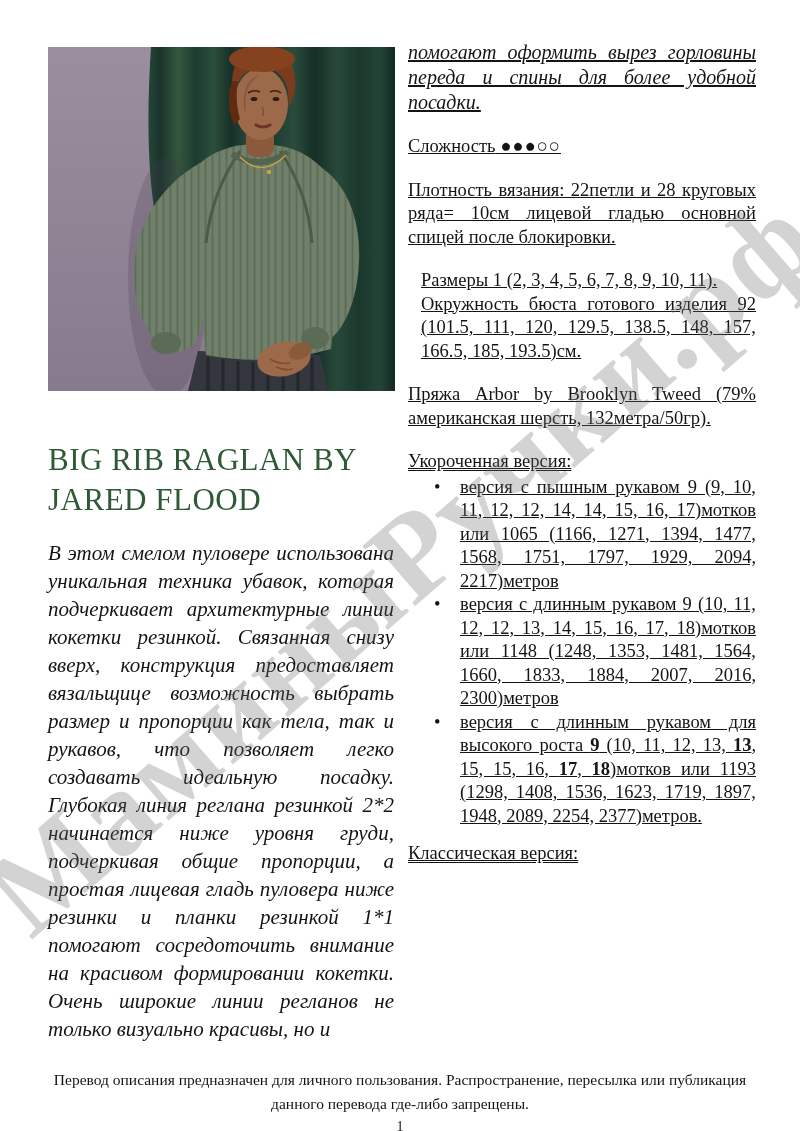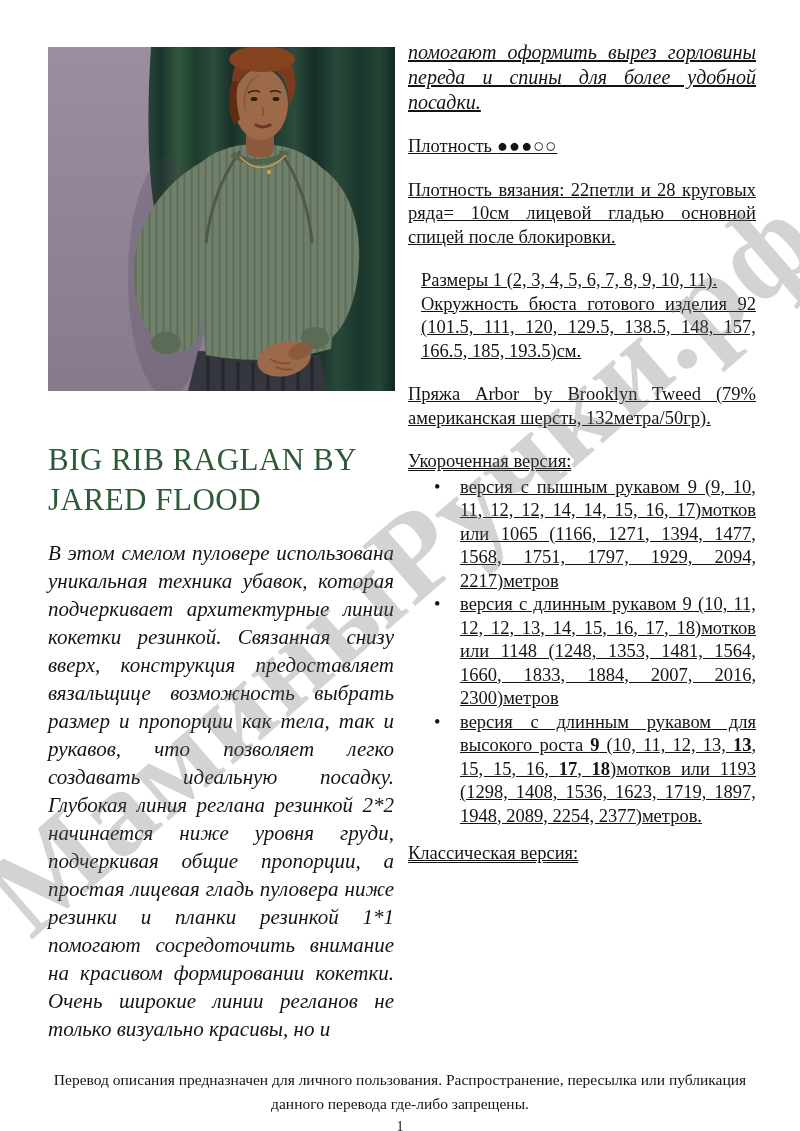--- a/index.html
+++ b/index.html
@@ -164,21 +164,21 @@
   <div class="watermark">МаминыРучки.рф</div>
 
   <div class="left-col">
     <h1 class="pattern-title">BIG RIB RAGLAN BY
 JARED FLOOD</h1>
     <p class="intro">В этом смелом пуловере использована уникальная техника убавок, которая подчеркивает архитектурные линии кокетки резинкой. Связанная снизу вверх, конструкция предоставляет вязальщице возможность выбрать размер и пропорции как тела, так и рукавов, что позволяет легко создавать идеальную посадку. Глубокая линия реглана резинкой 2*2 начинается ниже уровня груди, подчеркивая общие пропорции, а простая лицевая гладь пуловера ниже резинки и планки резинкой 1*1 помогают сосредоточить внимание на красивом формировании кокетки. Очень широкие линии регланов не только визуально красивы, но и</p>
   </div>
 
   <div class="right-col">
     <p class="intro-cont">помогают оформить вырез горловины переда и спины для более удобной посадки.</p>
-    <p class="difficulty"><span>Плотность</span>&nbsp;<span class="dots">●●●○○</span></p>
+    <p class="difficulty"><span>Сложность</span>&nbsp;<span class="dots">●●●○○</span></p>
     <p>Плотность вязания: 22петли и 28 круговых ряда= 10см лицевой гладью основной спицей после блокировки.</p>
     <p style="white-space:pre-line;margin-left:13px;">Размеры 1 (2, 3, 4, 5, 6, 7, 8, 9, 10, 11).
 Окружность бюста готового изделия 92 (101.5, 111, 120, 129.5, 138.5, 148, 157, 166.5, 185, 193.5)см.</p>
     <p>Пряжа Arbor by Brooklyn Tweed (79% американская шерсть, 132метра/50гр).</p>
 
     <p class="ver-heading">Укороченная версия:</p>
     <ul class="ver-list">
         <li><span>версия с пышным рукавом 9 (9, 10, 11, 12, 12, 14, 14, 15, 16, 17)мотков или 1065 (1166, 1271, 1394, 1477, 1568, 1751, 1797, 1929, 2094, 2217)метров</span></li>
         <li><span>версия с длинным рукавом 9 (10, 11, 12, 12, 13, 14, 15, 16, 17, 18)мотков или 1148 (1248, 1353, 1481, 1564, 1660, 1833, 1884, 2007, 2016, 2300)метров</span></li>
         <li><span>версия с длинным рукавом для высокого роста </span><b>9</b><span> (10, 11, 12, 13, </span><b>13</b><span>, 15, 15, 16, </span><b>17</b><span>, </span><b>18</b><span>)мотков или 1193 (1298, 1408, 1536, 1623, 1719, 1897, 1948, 2089, 2254, 2377)метров.</span></li>

